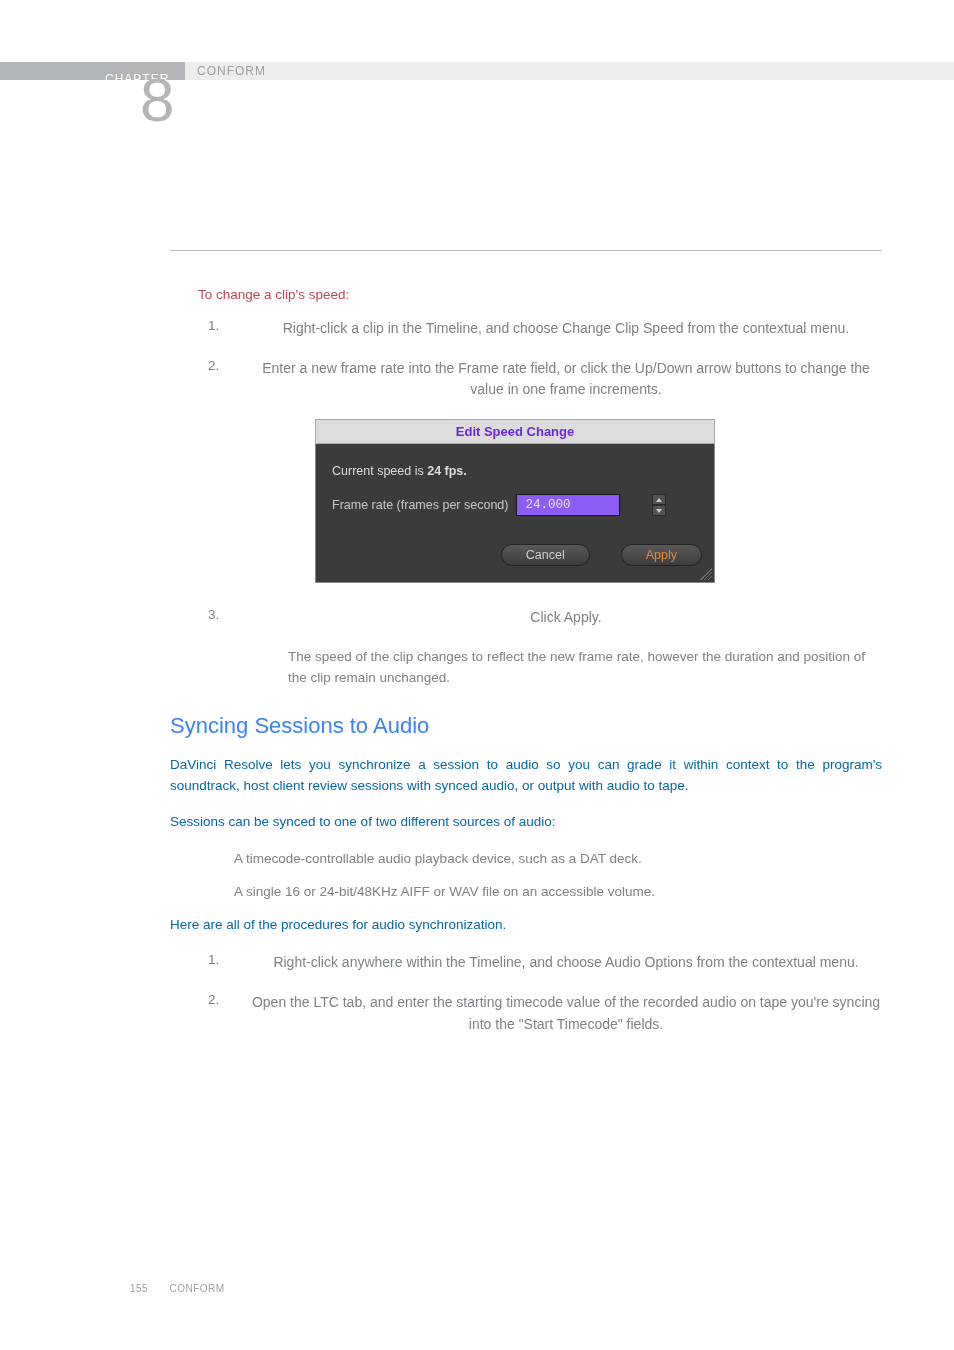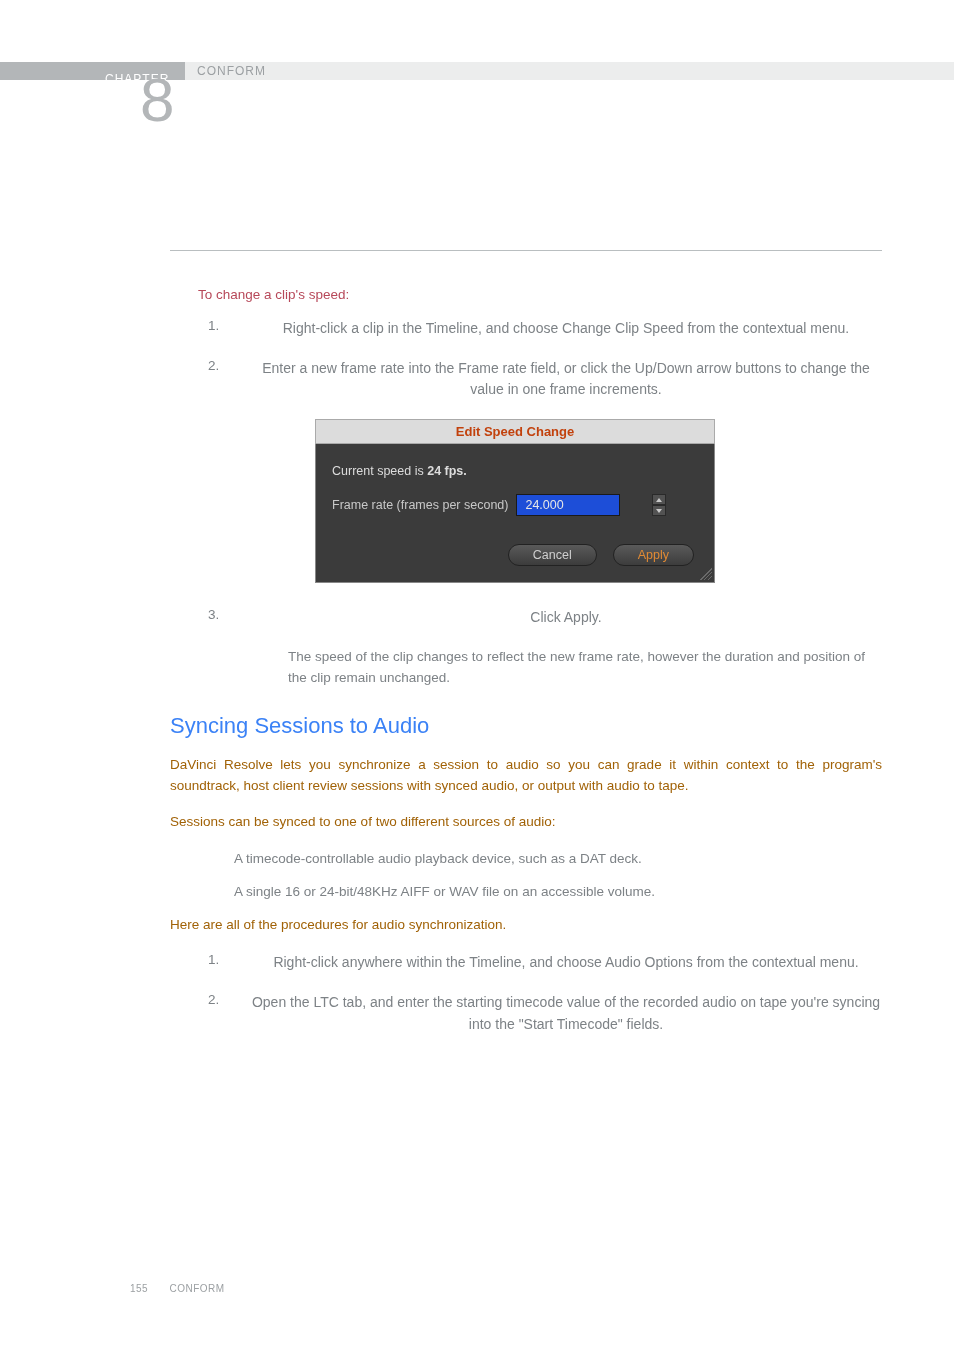--- a/index.html
+++ b/index.html
@@ -16,40 +16,40 @@
 
   hr.rule { border: none; border-top: 1px solid #b9bec0; margin: 0 0 36px 0; }
 
   .section-title { color: #b74859; font-size: 13.5px; margin-left: 28px; margin-bottom: 16px; }
   .num { display: table-cell; width: 80px; vertical-align: top; color: #7d8286; font-size: 13.5px; padding-left: 38px; }
   .txt { display: table-cell; vertical-align: top; color: #7d8286; font-size: 14px; line-height: 1.55; text-align: center; }
   .row { display: table; width: 100%; margin-bottom: 18px; }
   .txt-only { margin-left: 118px; color: #7d8286; font-size: 13.5px; line-height: 1.55; margin-bottom: 18px; }
 
   .dialog-wrap { margin: 8px 0 24px 145px; width: 400px; }
-  .dialog-title { background: #dcdcdc; border: 1px solid #aaa; text-align: center; font-size: 13px; font-weight: bold; color: #c2410c; padding: 4px 0; }
-  .dialog-body { background: #3b3b3b; padding: 20px 20px 16px 16px; border: 1px solid #888; border-top: none; position: relative; }
+  .dialog-title { background: #dcdcdc; border: 1px solid #aaa; text-align: center; font-size: 13px; font-weight: bold; color: #6d28d9; padding: 4px 0; }
+  .dialog-body { background: #3b3b3b; padding: 20px 12px 16px 16px; border: 1px solid #888; border-top: none; position: relative; }
   .dlg-line1 { color: #dcdcdc; font-size: 12.5px; margin-bottom: 16px; }
   .dlg-bold { font-weight: bold; }
   .dlg-row2 { display: flex; align-items: center; gap: 8px; margin-bottom: 28px; }
   .dlg-label { color: #c8c8c8; font-size: 12.5px; }
   .dlg-input-wrap { display: flex; align-items: stretch; }
-  .dlg-input { background: #1d4ed8; color: #e6e6e6; border: 1px solid #1a1a1a; font-size: 12.5px; padding: 3px 8px; width: 104px; }
+  .dlg-input { background: #8b5cf6; color: #e6e6e6; border: 1px solid #1a1a1a; font-size: 12.5px; padding: 3px 8px; width: 104px; font-family: Liberation Mono, monospace; }
   .spinner { width: 14px; display: flex; flex-direction: column; margin-left: 32px; }
   .sp-btn { flex: 1; background: #525252; border: 1px solid #2a2a2a; display: flex; align-items: center; justify-content: center; }
   .sp-up::before { content: ""; border-left: 3px solid transparent; border-right: 3px solid transparent; border-bottom: 4px solid #c9c9c9; }
   .sp-dn::before { content: ""; border-left: 3px solid transparent; border-right: 3px solid transparent; border-top: 4px solid #c9c9c9; }
-  .dlg-btns { display: flex; justify-content: flex-end; gap: 16px; }
+  .dlg-btns { display: flex; justify-content: flex-end; gap: 31px; }
   .pill { border-radius: 12px; padding: 3px 24px; font-size: 12.5px; border: 1px solid #222; background: linear-gradient(#5a5a5a, #3c3c3c); color: #cfcfcf; }
   .pill.primary { color: #e08a34; }
   .resize-grip { position: absolute; right: 2px; bottom: 2px; width: 12px; height: 12px; background:
     linear-gradient(135deg, transparent 50%, #6a6a6a 50% 55%, transparent 55% 65%, #6a6a6a 65% 70%, transparent 70% 80%, #6a6a6a 80% 85%, transparent 85%); }
 
   .h2 { color: #3b82f6; font-size: 22px; margin: 24px 0 16px 0; font-weight: 400; }
-  .para { color: #a16207; font-size: 13.5px; line-height: 1.55; margin-bottom: 16px; text-align: justify; }
+  .para { color: #0369a1; font-size: 13.5px; line-height: 1.55; margin-bottom: 16px; text-align: justify; }
   .bullet { color: #7d8286; font-size: 13.5px; line-height: 1.55; margin-left: 64px; margin-bottom: 12px; }
 
   .footer { position: absolute; bottom: 56px; left: 130px; font-size: 10px; letter-spacing: 0.5px; color: #9ca0a3; }
   .footer .pg { margin-right: 18px; }
 </style>
 </head>
 <body>
 
 <div class="page">
   <div class="header-band"></div>

